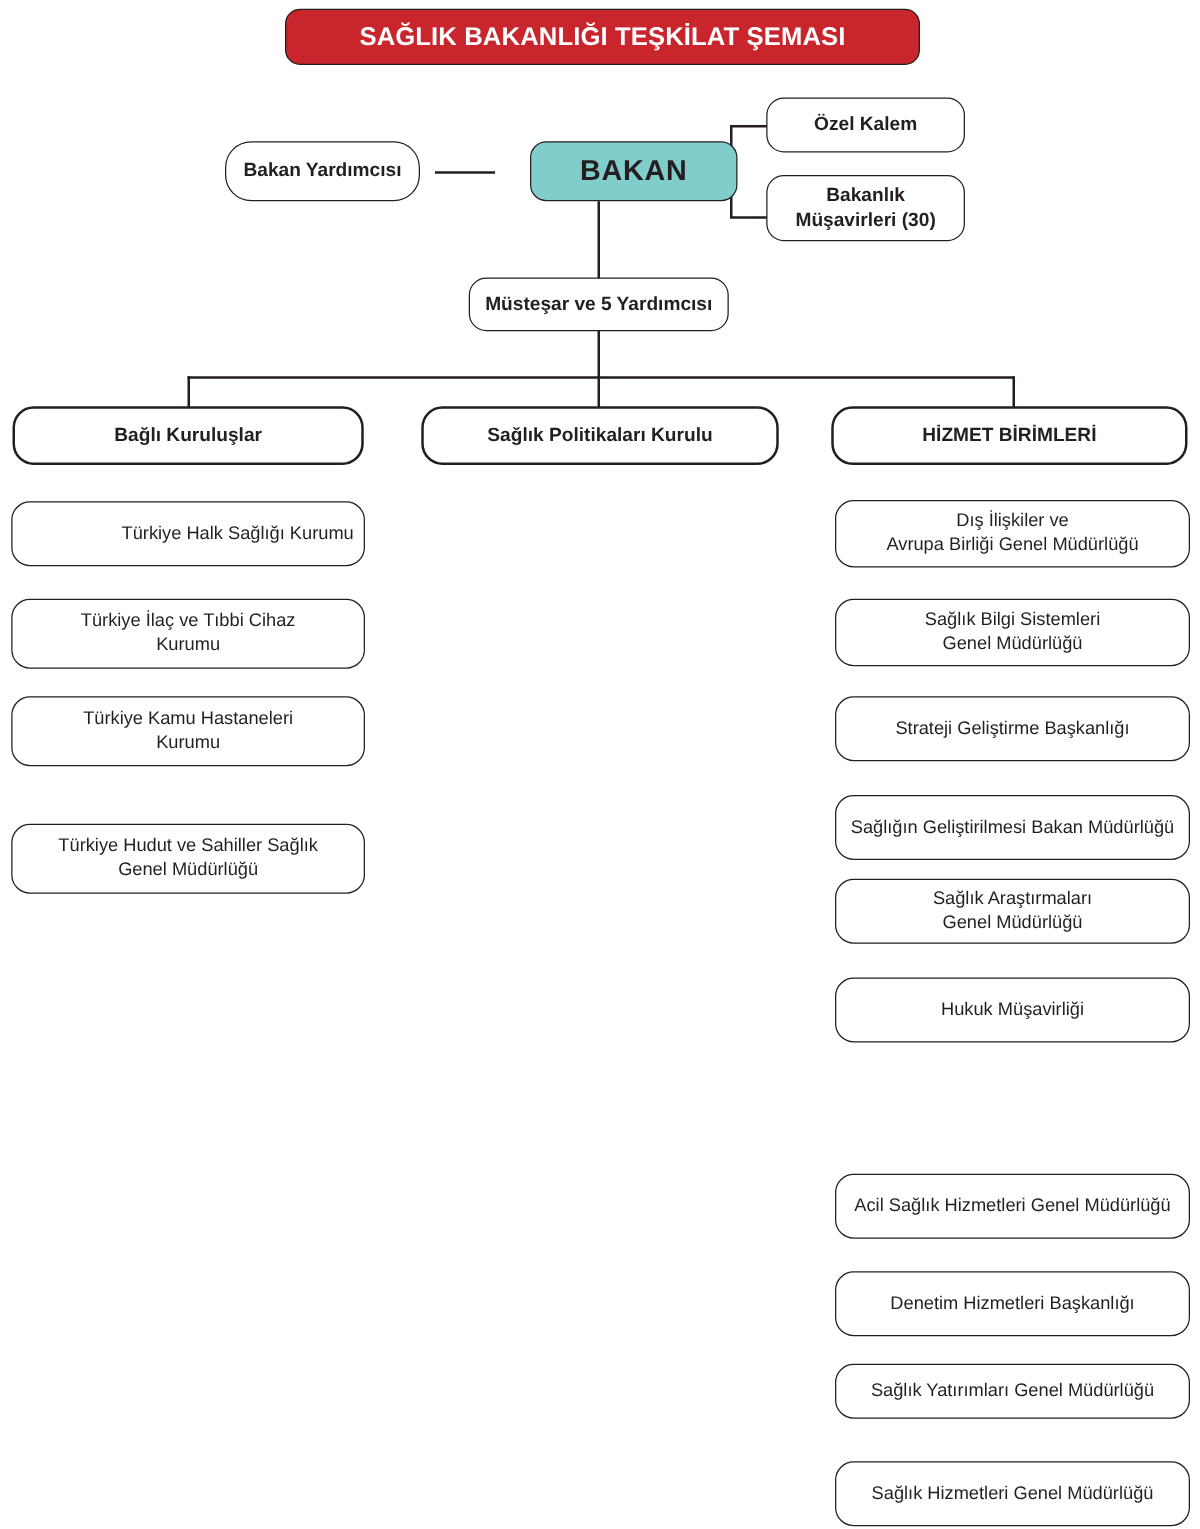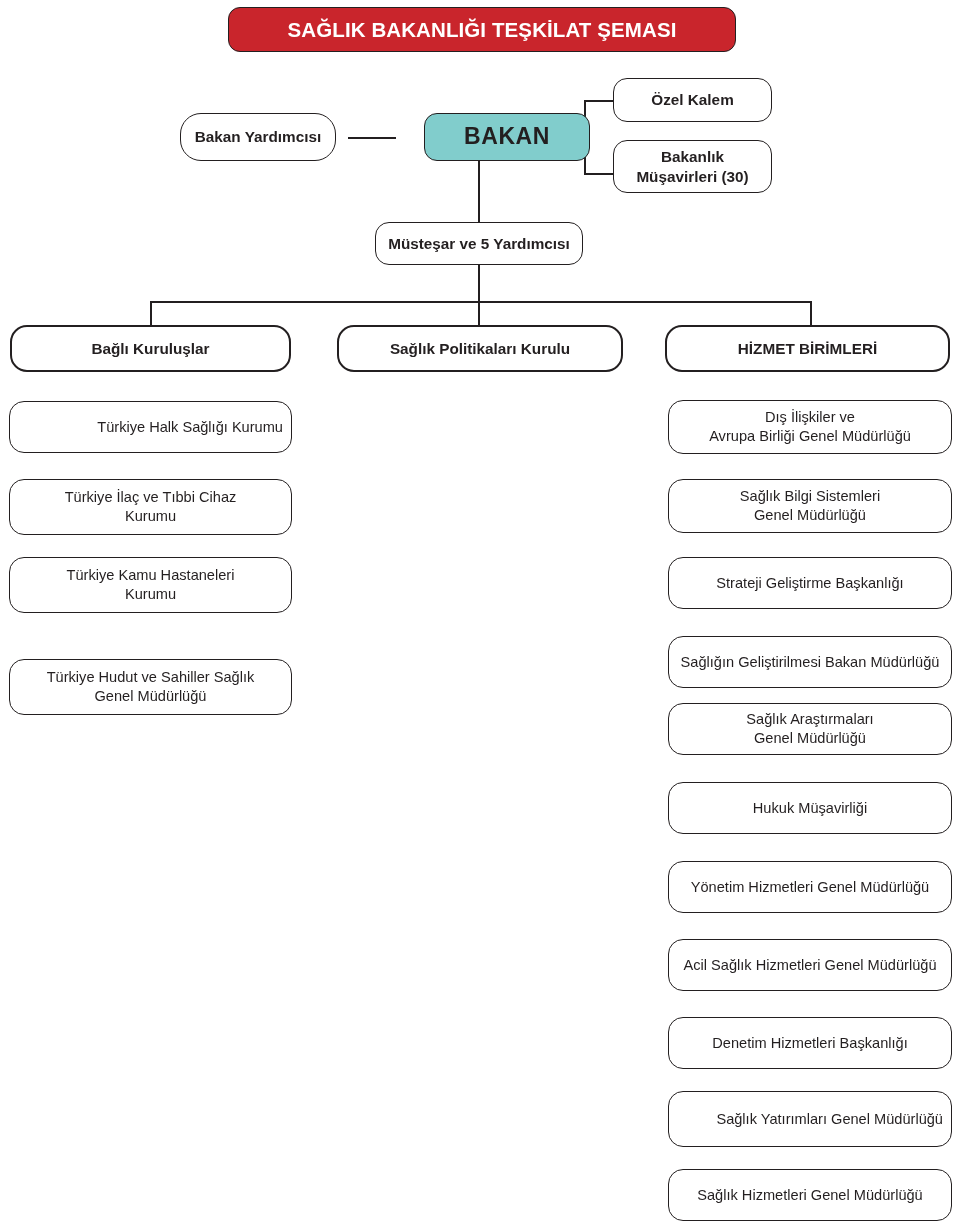--- a/index.html
+++ b/index.html
@@ -191,29 +191,26 @@
   <div class="node leaf" style="left:668px; top:636px; width:284px; height:52px;">
     <span>Sağlığın Geliştirilmesi Bakan Müdürlüğü</span>
   </div>
   <div class="node leaf" style="left:668px; top:703px; width:284px; height:52px;">
     <span>Sağlık Araştırmaları
 Genel Müdürlüğü</span>
   </div>
   <div class="node leaf" style="left:668px; top:782px; width:284px; height:52px;">
     <span>Hukuk Müşavirliği</span>
   </div>
-  <div class="node leaf" style="left:668px; top:861px; width:284px; height:52px;">
-    <span>Yönetim Hizmetleri Genel Müdürlüğü</span>
-  </div>
   <div class="node leaf" style="left:668px; top:939px; width:284px; height:52px;">
     <span>Acil Sağlık Hizmetleri Genel Müdürlüğü</span>
   </div>
   <div class="node leaf" style="left:668px; top:1017px; width:284px; height:52px;">
     <span>Denetim Hizmetleri Başkanlığı</span>
   </div>
-  <div class="node leaf" style="left:668px; top:1091px; width:284px; height:56px;justify-content:flex-end;">
+  <div class="node leaf" style="left:668px; top:1091px; width:284px; height:44px;">
     <span>Sağlık Yatırımları Genel Müdürlüğü</span>
   </div>
   <div class="node leaf" style="left:668px; top:1169px; width:284px; height:52px;">
     <span>Sağlık Hizmetleri Genel Müdürlüğü</span>
   </div>
 
 </div>
 
 </body></html>

